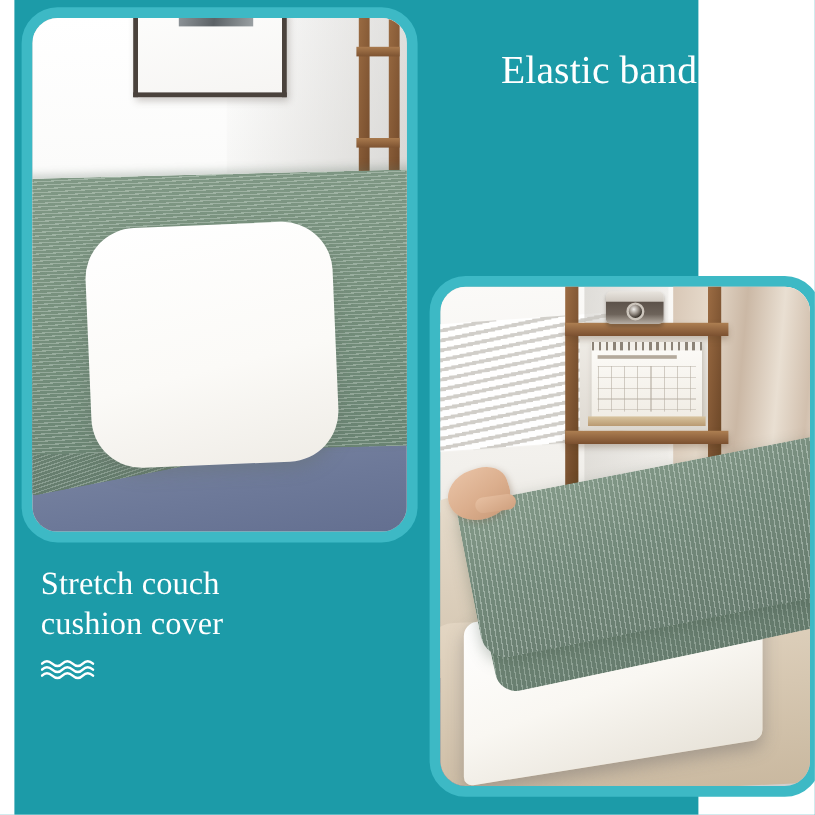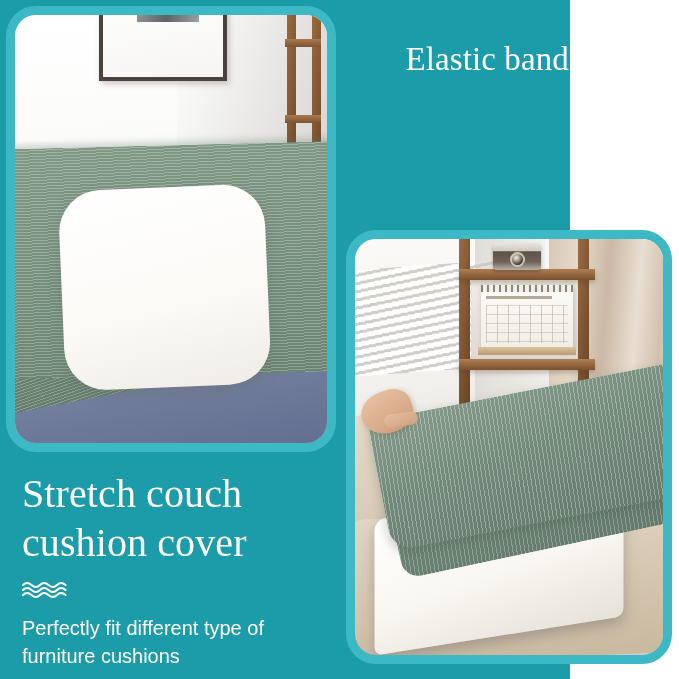--- a/index.html
+++ b/index.html
@@ -7,20 +7,21 @@
   html,body {
     width:679px; height:679px;
     overflow:hidden;
     font-family:"Liberation Sans", sans-serif;
   }
 
   #root {
     position:relative;
     width:570px; height:679px;
     background:#1C9BA8;
+    margin-left:12px;
   }
 
   
   .photo-panel {
     position:absolute;
     border:9px solid #3DB9C5;
     border-radius:30px;
     overflow:hidden;
     background:#cfcfcf;
   }
@@ -249,21 +250,21 @@
 
   .headline {
     font-family:"Liberation Serif", serif;
     color:#ffffff;
     font-size:33px;
     line-height:1.17;
     font-weight:400;
     letter-spacing:.1px;
     white-space:pre-line;
   }
-  #text-bottomleft .headline { font-size:40px; line-height:1.22; }
+  #text-bottomleft .headline { font-size:27px; line-height:1.22; }
 
   .wave-divider {
     height:22px;
     margin-top:14px;
     display:flex;
   }
   #text-topright .wave-divider { justify-content:flex-end; }
   #text-bottomleft .wave-divider { justify-content:flex-start; margin-top:12px; }
 
   .subtext {
@@ -359,17 +360,15 @@
   <div class="txt-block" id="text-bottomleft">
     <div class="headline">Stretch couch
 cushion cover</div>
     <div class="wave-divider">
       <svg width="48" height="20" viewBox="0 0 48 20">
         <path d="M1 5 Q5 1 9.5 5 T18 5 T26.5 5 T35 5 T43.5 5" fill="none" stroke="#ffffff" stroke-width="2.1" stroke-linecap="round"></path>
         <path d="M1 10 Q5 6 9.5 10 T18 10 T26.5 10 T35 10 T43.5 10" fill="none" stroke="#ffffff" stroke-width="2.1" stroke-linecap="round"></path>
         <path d="M1 15 Q5 11 9.5 15 T18 15 T26.5 15 T35 15 T43.5 15" fill="none" stroke="#ffffff" stroke-width="2.1" stroke-linecap="round"></path>
       </svg>
     </div>
-    <div class="subtext">Perfectly fit different type of
-furniture cushions</div>
   </div>
 
 </div>
 
 </body></html>

